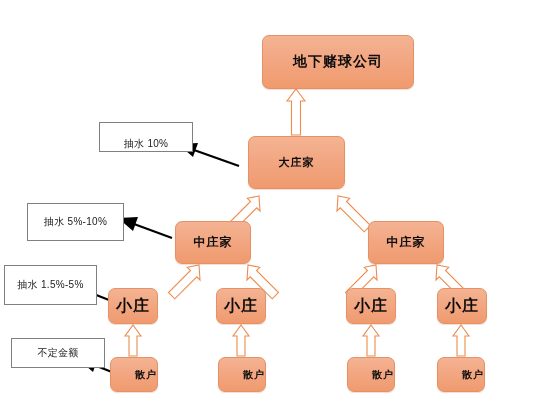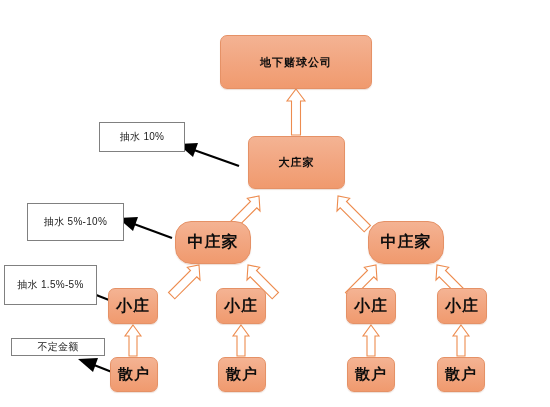--- a/index.html
+++ b/index.html
@@ -18,25 +18,25 @@
     border-radius:7px;
     border:1px solid #E59166;
     background:linear-gradient(180deg,#F4B393 0%,#F2A782 45%,#F09A6E 100%);
     display:flex;align-items:center;justify-content:center;
     color:#0d0d0d;
     font-weight:bold;
     letter-spacing:1px;
     text-align:center;
     box-shadow:0 1px 1px rgba(180,120,90,.25);
   }
-  .node.t1{font-size:11px;}
+  .node.t1{font-size:14px;margin-left:42px;}
   .node.t2{font-size:11px;}
-  .node.t3{font-size:16px;border-radius:16px;}
+  .node.t3{font-size:12px;}
   .node.t4{font-size:16px;}
-  .node.t5{font-size:15px;}
+  .node.t5{font-size:10px;justify-content:flex-end;}
 
   
   .label-box{
     position:absolute;
     box-sizing:border-box;
     background:#ffffff;
     border:1px solid #808080;
     display:flex;align-items:center;justify-content:center;
     font-size:10px;
     color:#1a1a1a;
@@ -141,29 +141,29 @@
   </div>
 
   <div class="node t5" style="left:347px;top:357px;width:48px;height:35px;">
     <span>散户</span>
   </div>
 
   <div class="node t5" style="left:437px;top:357px;width:48px;height:35px;">
     <span>散户</span>
   </div>
 
-  <div class="label-box" style="left:99px;top:122px;width:86px;height:30px;">
+  <div class="label-box" style="left:99px;top:122px;width:94px;height:30px;align-items:flex-end;">
     <span>抽水 10%</span>
   </div>
 
   <div class="label-box" style="left:27px;top:203px;width:97px;height:38px;">
     <span>抽水 5%-10%</span>
   </div>
 
   <div class="label-box" style="left:4px;top:265px;width:93px;height:40px;">
     <span>抽水 1.5%-5%</span>
   </div>
 
-  <div class="label-box" style="left:11px;top:338px;width:94px;height:18px;">
+  <div class="label-box" style="left:11px;top:338px;width:94px;height:30px;">
     <span>不定金额</span>
   </div>
 
 </div>
 
 </body></html>

